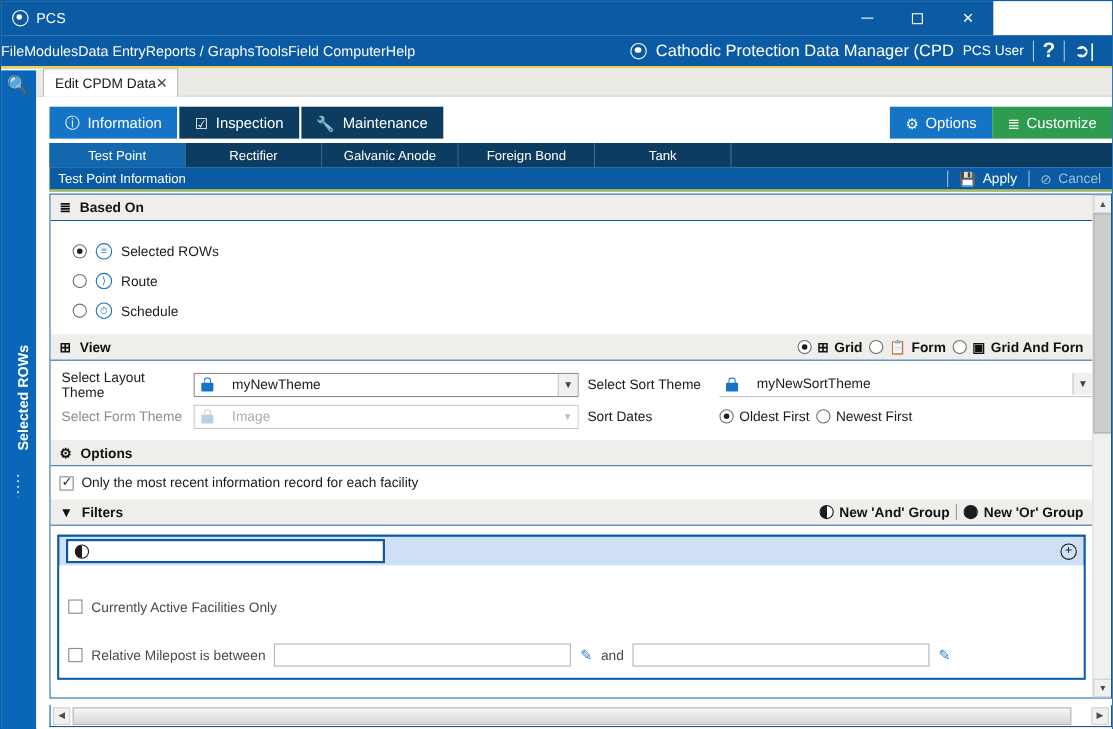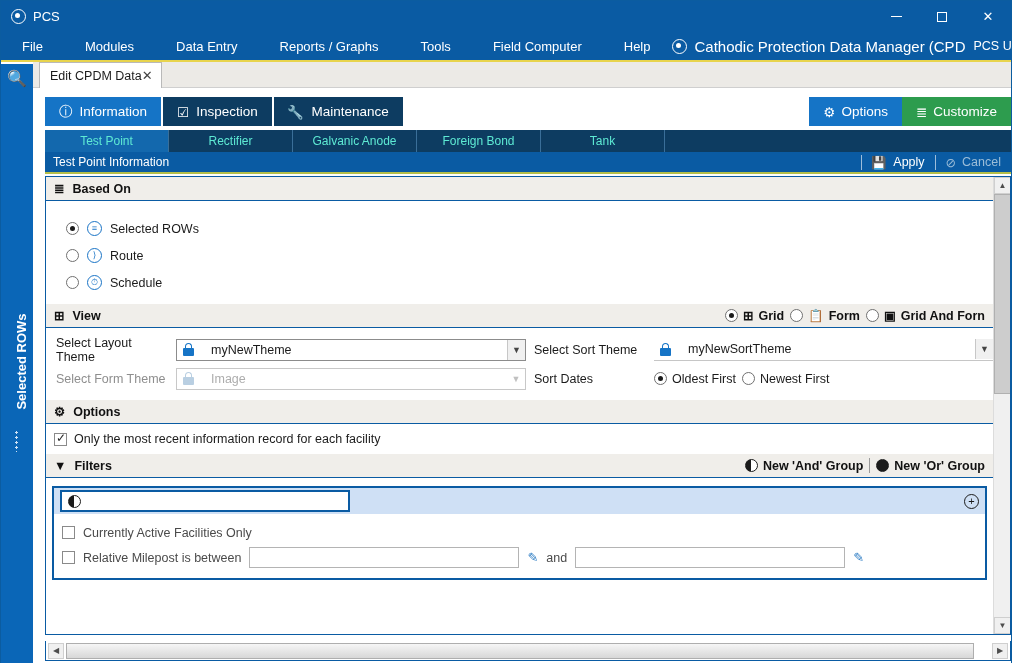--- a/index.html
+++ b/index.html
@@ -12,21 +12,21 @@
   }
   .app {
     position: relative;
     width: 1012px; height: 663px;
     background: #ffffff;
     border: 1px solid #0b5ca0;
   }
 
   
   .titlebar {
-    position: absolute; left: 0; top: 0; width: 1010px; height: 31px;
+    position: absolute; left: 0; top: 0; width: 902px; height: 31px;
     background: #0a5ba3;
     display: flex; align-items: center;
   }
   .title-app {
     display: flex; align-items: center; gap: 7px;
     padding-left: 10px; color: #ffffff; font-size: 13px;
   }
   .logo-dot {
     width: 15px; height: 15px; border-radius: 50%;
     border: 1.6px solid #ffffff; position: relative;
@@ -44,21 +44,21 @@
   .sq { width: 10px; height: 10px; border: 1.3px solid #fff; display: block; }
   .dash { width: 11px; height: 1.3px; background: #fff; display: block; }
 
   
   .menubar {
     position: absolute; left: 0; top: 31px; width: 1010px; height: 30px;
     background: #0a5ba3; display: flex; align-items: center;
     border-bottom: 2px solid #e8d44d;
   }
   .menu-item {
-    color: #ffffff; font-size: 13px; padding: 4px 21px; white-space: nowrap;
+    color: #ffffff; font-size: 13px; padding: 4px 0; white-space: nowrap;
   }
   .menu-right {
     margin-left: auto; display: flex; align-items: center;
     color: #fff; padding-right: 16px; gap: 8px;
   }
   .prod-title { font-size: 15px; white-space: nowrap; }
   .user-name { font-size: 12.5px; white-space: nowrap; }
   .vbar { width: 1px; height: 19px; background: rgba(255,255,255,.65); }
   .help-q { font-size: 19px; font-weight: bold; line-height: 1; }
   .logout-ic { font-size: 17px; line-height: 1; }
@@ -123,21 +123,21 @@
   }
   .ctab.options { background: #1574c6; }
   .ctab.customize { background: #2d9c4e; }
 
   .subtabs {
     position: absolute; left: 12px; top: 42px; right: 0px; height: 22px;
     background: #0d3c61; display: flex; align-items: stretch;
   }
   .stab {
     width: 124px; display: flex; align-items: center; justify-content: center;
-    color: #5eead4; font-size: 12px; background: #0d3c61;
+    color: #ffffff; font-size: 12px; background: #0d3c61;
     border-right: 1px solid #3a6f99;
   }
   .stab.active { background: #1368ad; }
 
   .panel-head {
     position: absolute; left: 12px; top: 64px; right: 0px; height: 22px;
     background: #0a5ba3; display: flex; align-items: center;
     padding: 0 4px 0 8px; border-bottom: 2px solid #b5bf4a;
   }
   .panel-head .ph-title { color: #fff; font-size: 12px; }
@@ -278,21 +278,21 @@
     background: linear-gradient(to right,#1b1b1b 50%, #1b1b1b 50%);
   }
   .plus-ic {
     margin-left: auto; width: 15px; height: 15px; border-radius: 50%;
     border: 1.4px solid #1b1b1b; display: flex; align-items: center;
     justify-content: center; font-size: 11px; line-height: 1; color: #1b1b1b;
   }
   .fg-body { background: #ffffff; padding: 6px 0 8px 8px; }
   .f-row {
     display: flex; align-items: center; height: 25px; gap: 8px;
-    font-size: 12.5px; color: #4a4a4a;
+    font-size: 12.5px; color: #4a4a4a; margin-top: 19px;
   }
   .txtinput {
     height: 21px; border: 1px solid #b4b4b4; background: #fff;
   }
   .pencil { color: #2e7dc4; font-size: 13px; }
 
   
   .vscroll {
     position: absolute; right: 0; top: 0; width: 17px; bottom: 0;
     background: #f0f0f0; border-left: 1px solid #dcdcdc;

